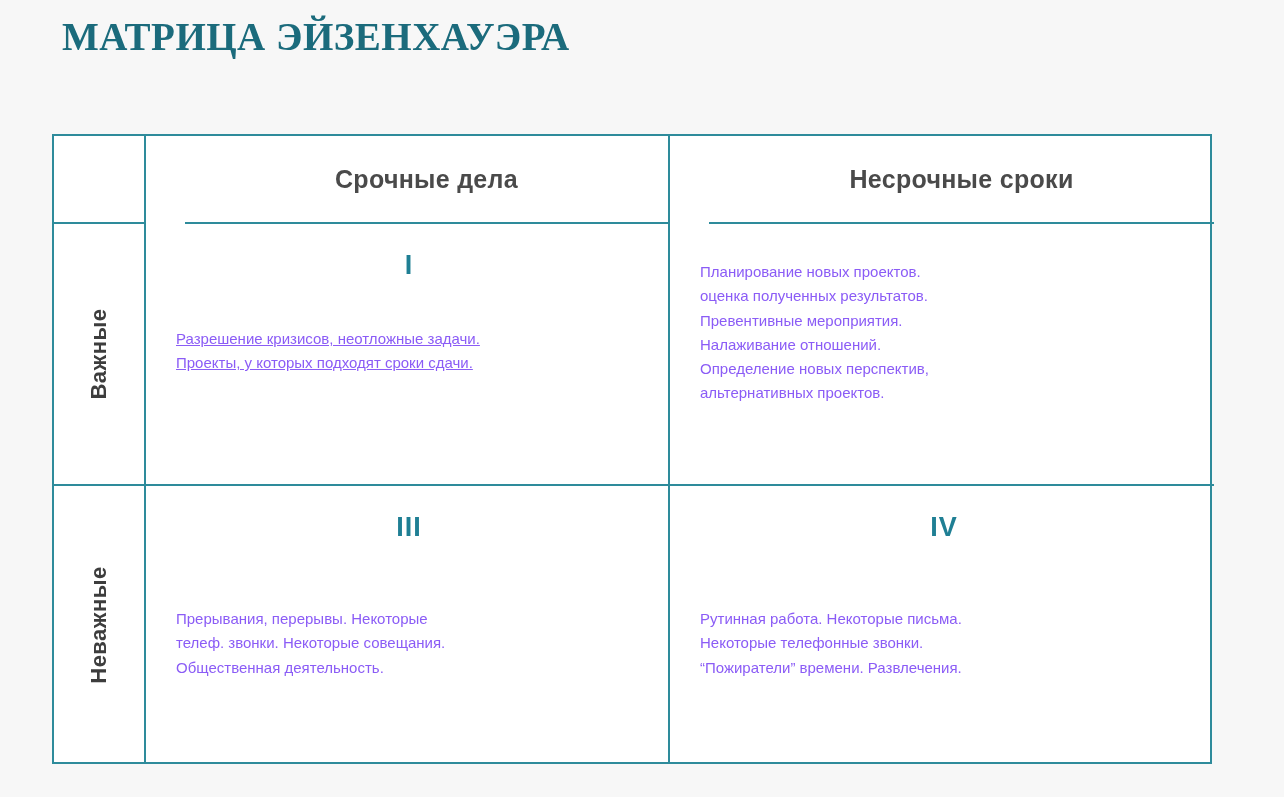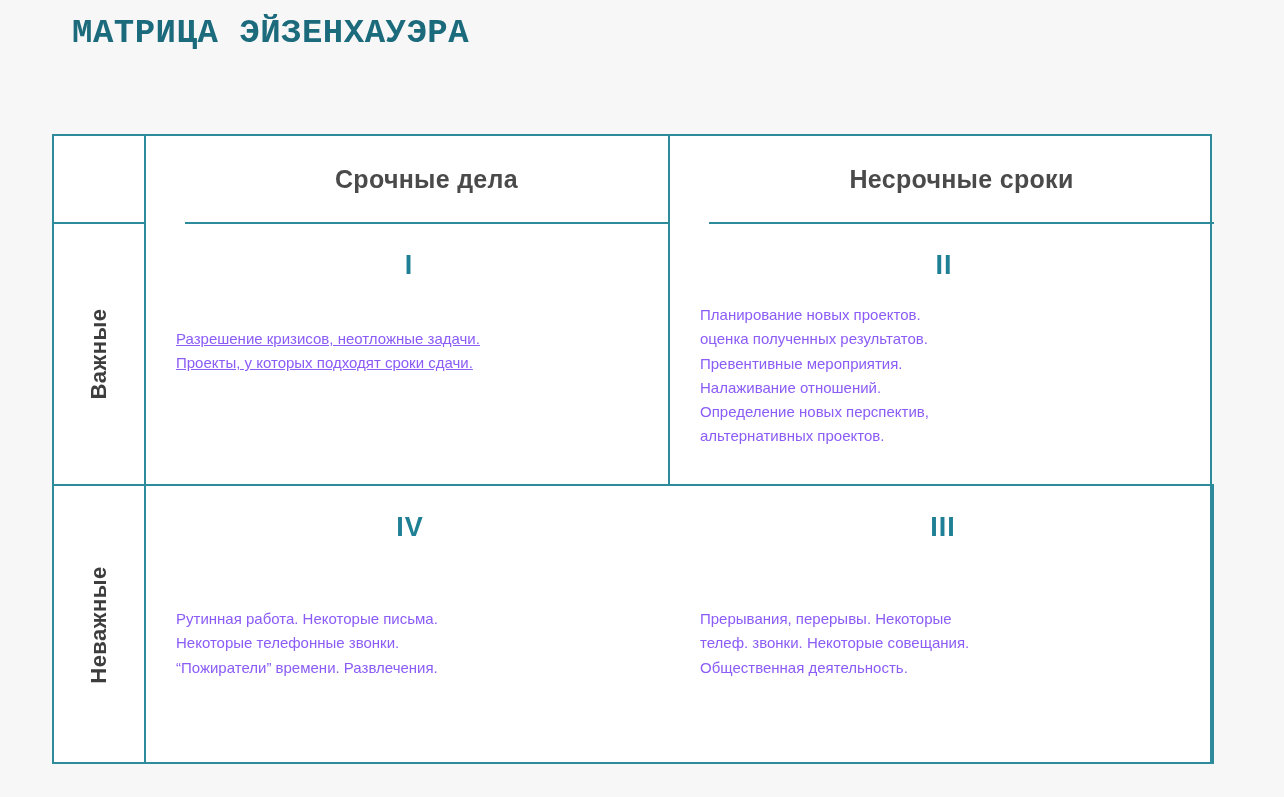--- a/index.html
+++ b/index.html
@@ -17,27 +17,27 @@
 
   .page {
     position: relative;
     width: 1284px;
     height: 797px;
     background: #f7f7f7;
   }
 
   .title {
     position: absolute;
-    left: 72px;
+    left: 62px;
     top: 14px;
-    font-size: 34px;
+    font-size: 39px;
     font-weight: bold;
     letter-spacing: 0.5px;
     color: #1b6b7c;
-    font-family: Liberation Mono, monospace;
+    font-family: Liberation Serif, serif;
   }
 
   .matrix {
     position: absolute;
     left: 52px;
     top: 134px;
     width: 1160px;
     height: 630px;
     border: 2px solid #2e8b9b;
     box-sizing: border-box;
@@ -128,39 +128,38 @@
 
     <div class="cell row-head b-right b-bottom">
       <span>Важные</span>
     </div>
     <div class="cell quad quad-1 b-right b-bottom">
       <div class="quad-num">I</div>
       <div class="quad-body">Разрешение кризисов, неотложные задачи.
 Проекты, у которых подходят сроки сдачи.</div>
     </div>
     <div class="cell quad quad-2 b-bottom">
-      <div class="quad-num">II</div>
       <div class="quad-body">Планирование новых проектов.
 оценка полученных результатов.
 Превентивные мероприятия.
 Налаживание отношений.
 Определение новых перспектив,
 альтернативных проектов.</div>
     </div>
 
     <div class="cell row-head b-right">
       <span>Неважные</span>
     </div>
+    <div class="cell quad quad-3 b-right">
+      <div class="quad-num">III</div>
+      <div class="quad-body">Прерывания, перерывы. Некоторые
+телеф. звонки. Некоторые совещания.
+Общественная деятельность.</div>
+    </div>
     <div class="cell quad quad-4">
       <div class="quad-num">IV</div>
       <div class="quad-body">Рутинная работа. Некоторые письма.
 Некоторые телефонные звонки.
 “Пожиратели” времени. Развлечения.</div>
     </div>
-    <div class="cell quad quad-3 b-right">
-      <div class="quad-num">III</div>
-      <div class="quad-body">Прерывания, перерывы. Некоторые
-телеф. звонки. Некоторые совещания.
-Общественная деятельность.</div>
-    </div>
 
   </div>
 </div>
 
 </body></html>

